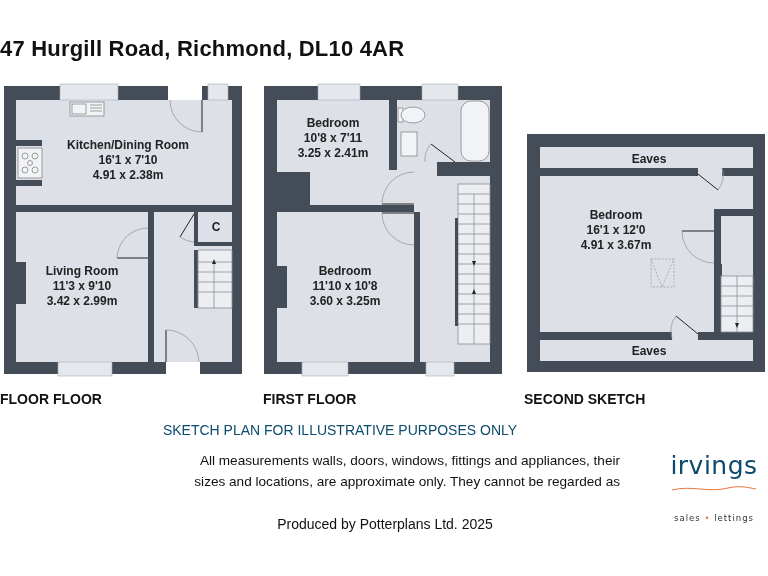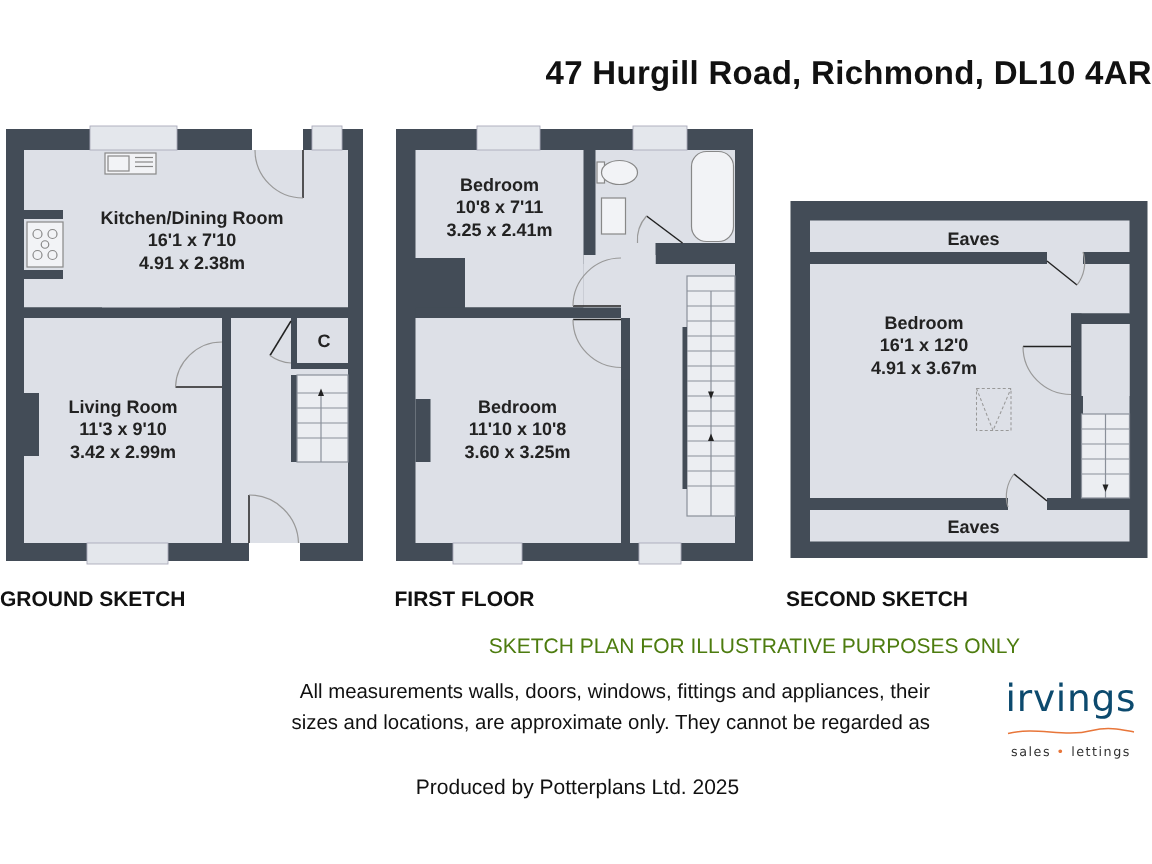--- a/index.html
+++ b/index.html
@@ -1,26 +1,26 @@
 <!DOCTYPE html>
 <html><head>
   <meta charset="utf-8">
   <style>
     html, body { margin: 0; padding: 0; background: #ffffff; }
     body { width: 768px; height: 576px; position: relative; overflow: hidden; font-family: "Liberation Sans", sans-serif; }
-    .title { position: absolute; left: 0; width: 768px; top: 36px; text-align: right; font-weight: bold; font-size: 22px; color: #111; letter-spacing: 0.2px; }
+    .title { position: absolute; left: 0; width: 768px; top: 36px; text-align: left; font-weight: bold; font-size: 22px; color: #111; letter-spacing: 0.2px; }
     svg.plan { position: absolute; left: 0; top: 0; }
     .room-label { font-family: "Liberation Sans", sans-serif; font-weight: bold; font-size: 12px; fill: #222; text-anchor: middle; }
     .floor-label { position: absolute; top: 391px; font-weight: bold; font-size: 14px; color: #111; }
-    .sketch { position: absolute; top: 422px; left: 0; width: 680px; text-align: right; font-size: 14px; color: #4d7c0f; }
+    .sketch { position: absolute; top: 422px; left: 0; width: 680px; text-align: center; font-size: 14px; color: #0c4a6e; }
     .disclaimer { position: absolute; top: 450px; left: 150px; width: 470px; text-align: right; font-size: 13.6px; line-height: 21px; color: #111; }
     .produced { position: absolute; top: 516px; left: 150px; width: 470px; text-align: center; font-size: 14px; color: #111; }
     .logo { position: absolute; left: 668px; top: 453px; width: 92px; text-align: center; }
     .logo-word { color: #0c4a6e; font-size: 25px; line-height: 26px; letter-spacing: 0.5px; font-family: "DejaVu Sans", sans-serif; }
-    .logo-sub { color: #333; font-size: 8.5px; letter-spacing: 1px; margin-top: 0; font-family: "DejaVu Sans", sans-serif; }
+    .logo-sub { color: #333; font-size: 8.5px; letter-spacing: 1px; margin-top: 16px; font-family: "DejaVu Sans", sans-serif; }
     .logo-sub .dot { color: #e8763a; }
   </style>
 </head>
 <body>
 
 <div class="title">47 Hurgill Road, Richmond, DL10 4AR</div>
 
 <svg class="plan" width="768" height="400" viewBox="0 0 768 400">
 
   <g>
@@ -216,21 +216,21 @@
     </g>
 
     <text class="room-label" x="649" y="163">Eaves</text>
     <text class="room-label" x="616" y="219">Bedroom</text>
     <text class="room-label" x="616" y="234">16'1 x 12'0</text>
     <text class="room-label" x="616" y="249">4.91 x 3.67m</text>
     <text class="room-label" x="649" y="355">Eaves</text>
   </g>
 </svg>
 
-<div class="floor-label" style="left:0px;">GROUND SKETCH</div>
+<div class="floor-label" style="left:0px;">FLOOR FLOOR</div>
 <div class="floor-label" style="left:263px;">FIRST FLOOR</div>
 <div class="floor-label" style="left:524px;">SECOND SKETCH</div>
 
 <div class="sketch">SKETCH PLAN FOR ILLUSTRATIVE PURPOSES ONLY</div>
 
 <div class="disclaimer">
   <div>All measurements walls, doors, windows, fittings and appliances, their</div>
   <div>sizes and locations, are approximate only. They cannot be regarded as</div>
 </div>
 

